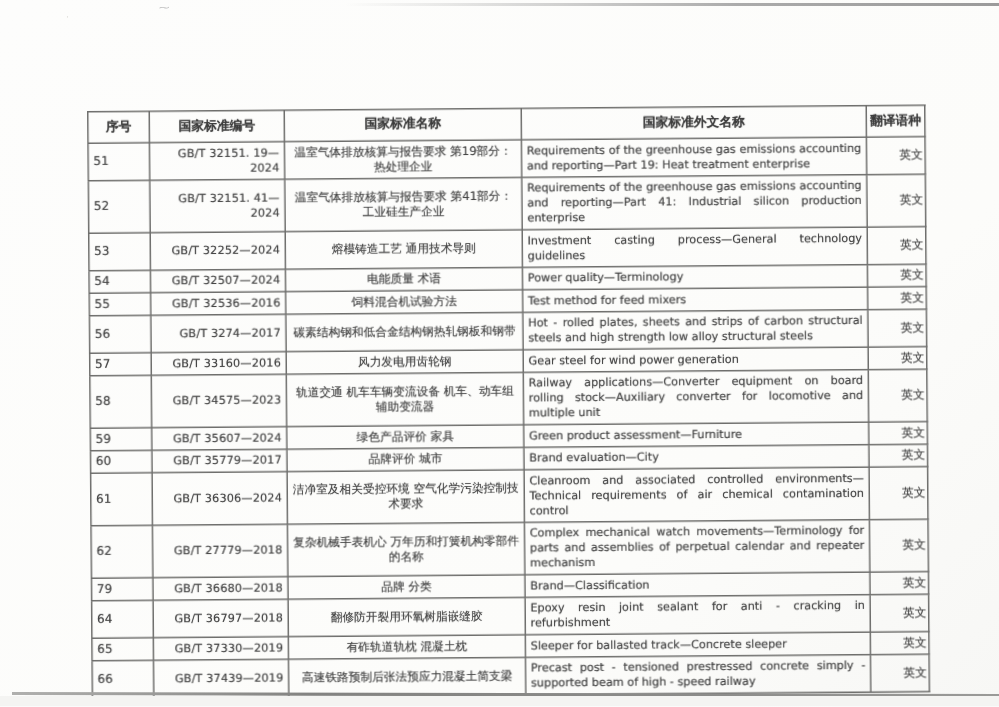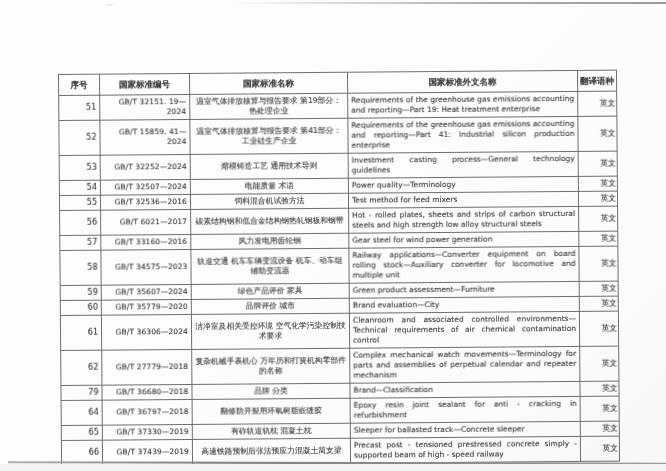--- a/index.html
+++ b/index.html
@@ -22,21 +22,21 @@
     position:absolute;left:58px;top:74px;width:558px;
     transform:rotate(-0.45deg);transform-origin:0 0;
     filter:blur(0.22px);
   }
   table{border-collapse:collapse;width:558px;table-layout:fixed;
         color:#454545;text-shadow:0 0 0.5px rgba(70,70,70,0.55);}
   col.w0{width:41px;} col.w1{width:90px;} col.w2{width:158px;} col.w3{width:230px;} col.w4{width:39px;}
   th,td{border:1px solid #6e6e6c;vertical-align:middle;overflow:hidden;}
   th{font-size:8.5px;font-weight:bold;color:#3c3c3c;padding:5px 2px;line-height:10px;}
   td{font-size:7.5px;padding:2px 3px;line-height:10px;}
-  td.c0{text-align:right;font-size:8px;}
+  td.c0{text-align:left;font-size:8px;}
   td.c1{text-align:right;font-size:7.5px;letter-spacing:0.1px;}
   td.c2{text-align:center;font-size:7.8px;}
   td.c3{text-align:justify;}
   td.c4{text-align:right;font-size:7.8px;padding:2px 1px;}
 </style>
 </head>
 <body>
 
 <div class="scan">
   <div class="top-edge"></div>
@@ -65,21 +65,21 @@
   <tr>
     <td class="c0">51</td>
     <td class="c1">GB/T 32151. 19—2024</td>
     <td class="c2">温室气体排放核算与报告要求 第19部分：热处理企业</td>
     <td class="c3">Requirements of the greenhouse gas emissions accounting and reporting—Part 19: Heat treatment enterprise</td>
     <td class="c4">英文</td>
   </tr>
 
   <tr>
     <td class="c0">52</td>
-    <td class="c1">GB/T 15859. 41—2024</td>
+    <td class="c1">GB/T 32151. 41—2024</td>
     <td class="c2">温室气体排放核算与报告要求 第41部分：工业硅生产企业</td>
     <td class="c3">Requirements of the greenhouse gas emissions accounting and reporting—Part 41: Industrial silicon production enterprise</td>
     <td class="c4">英文</td>
   </tr>
 
   <tr>
     <td class="c0">53</td>
     <td class="c1">GB/T 32252—2024</td>
     <td class="c2">熔模铸造工艺 通用技术导则</td>
     <td class="c3">Investment casting process—General technology guidelines</td>
@@ -97,21 +97,21 @@
   <tr>
     <td class="c0">55</td>
     <td class="c1">GB/T 32536—2016</td>
     <td class="c2">饲料混合机试验方法</td>
     <td class="c3">Test method for feed mixers</td>
     <td class="c4">英文</td>
   </tr>
 
   <tr>
     <td class="c0">56</td>
-    <td class="c1">GB/T 6021—2017</td>
+    <td class="c1">GB/T 3274—2017</td>
     <td class="c2">碳素结构钢和低合金结构钢热轧钢板和钢带</td>
     <td class="c3">Hot - rolled plates, sheets and strips of carbon structural steels and high strength low alloy structural steels</td>
     <td class="c4">英文</td>
   </tr>
 
   <tr>
     <td class="c0">57</td>
     <td class="c1">GB/T 33160—2016</td>
     <td class="c2">风力发电用齿轮钢</td>
     <td class="c3">Gear steel for wind power generation</td>
@@ -129,21 +129,21 @@
   <tr>
     <td class="c0">59</td>
     <td class="c1">GB/T 35607—2024</td>
     <td class="c2">绿色产品评价 家具</td>
     <td class="c3">Green product assessment—Furniture</td>
     <td class="c4">英文</td>
   </tr>
 
   <tr>
     <td class="c0">60</td>
-    <td class="c1">GB/T 35779—2020</td>
+    <td class="c1">GB/T 35779—2017</td>
     <td class="c2">品牌评价 城市</td>
     <td class="c3">Brand evaluation—City</td>
     <td class="c4">英文</td>
   </tr>
 
   <tr>
     <td class="c0">61</td>
     <td class="c1">GB/T 36306—2024</td>
     <td class="c2">洁净室及相关受控环境 空气化学污染控制技术要求</td>
     <td class="c3">Cleanroom and associated controlled environments—Technical requirements of air chemical contamination control</td>

